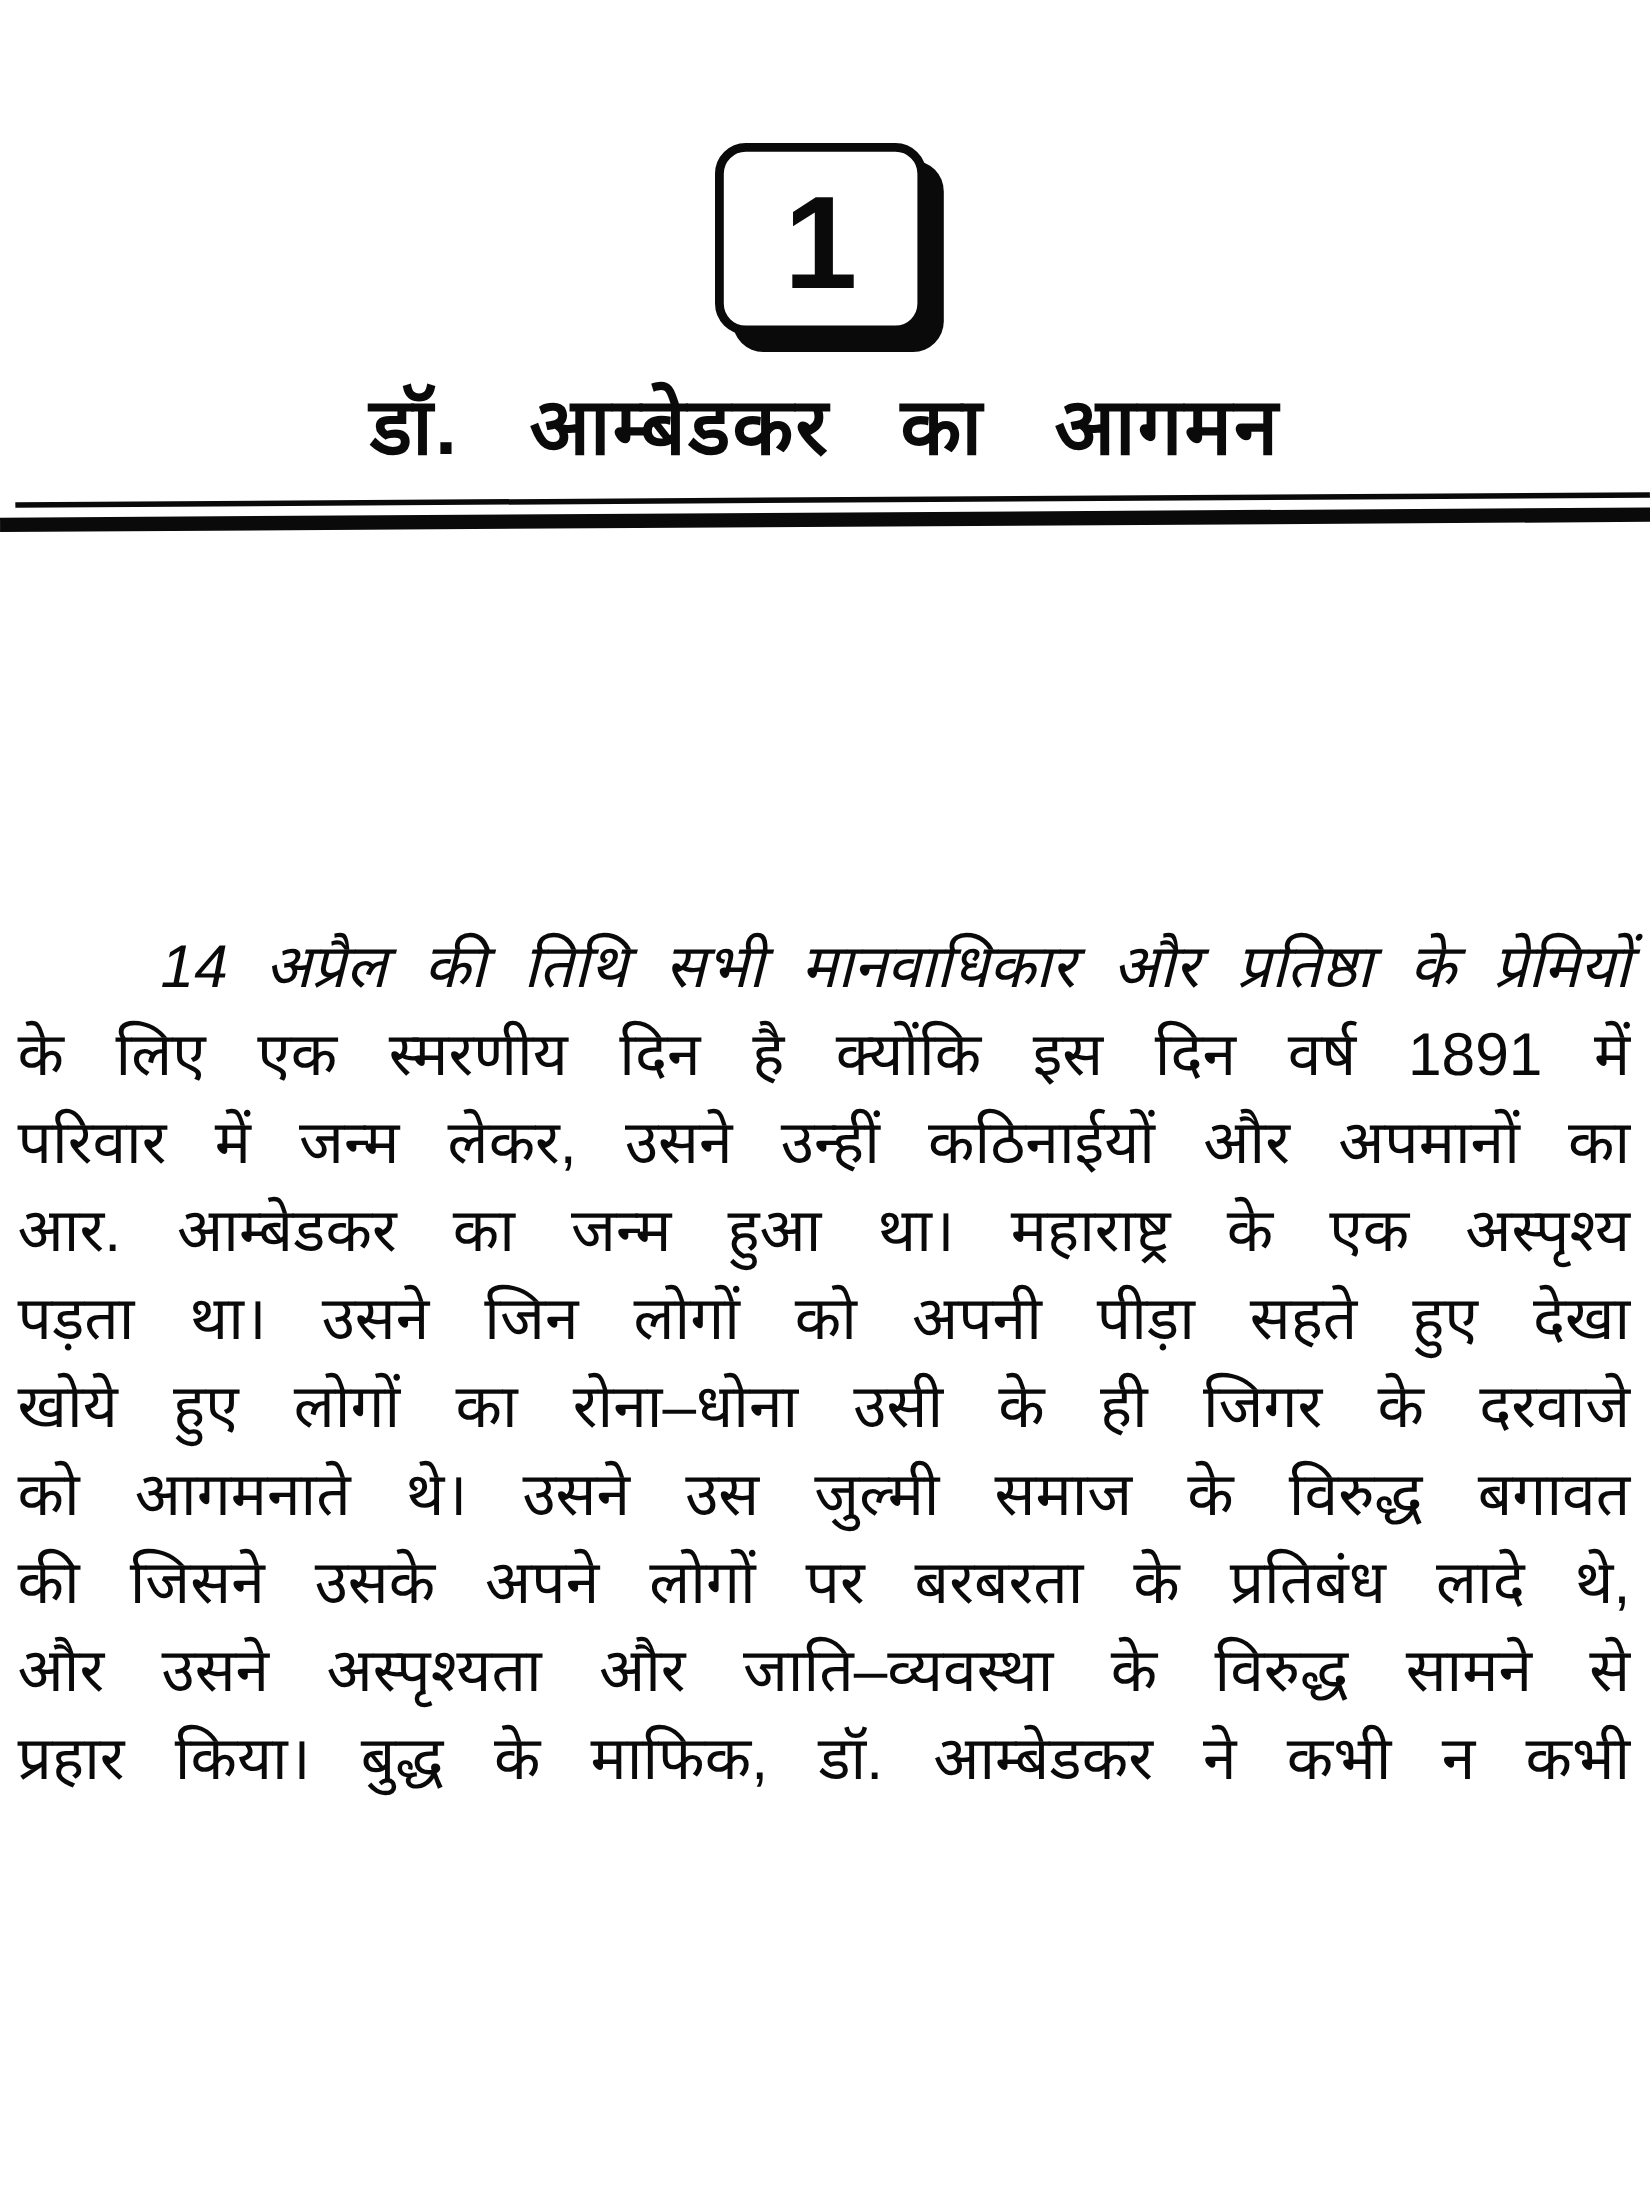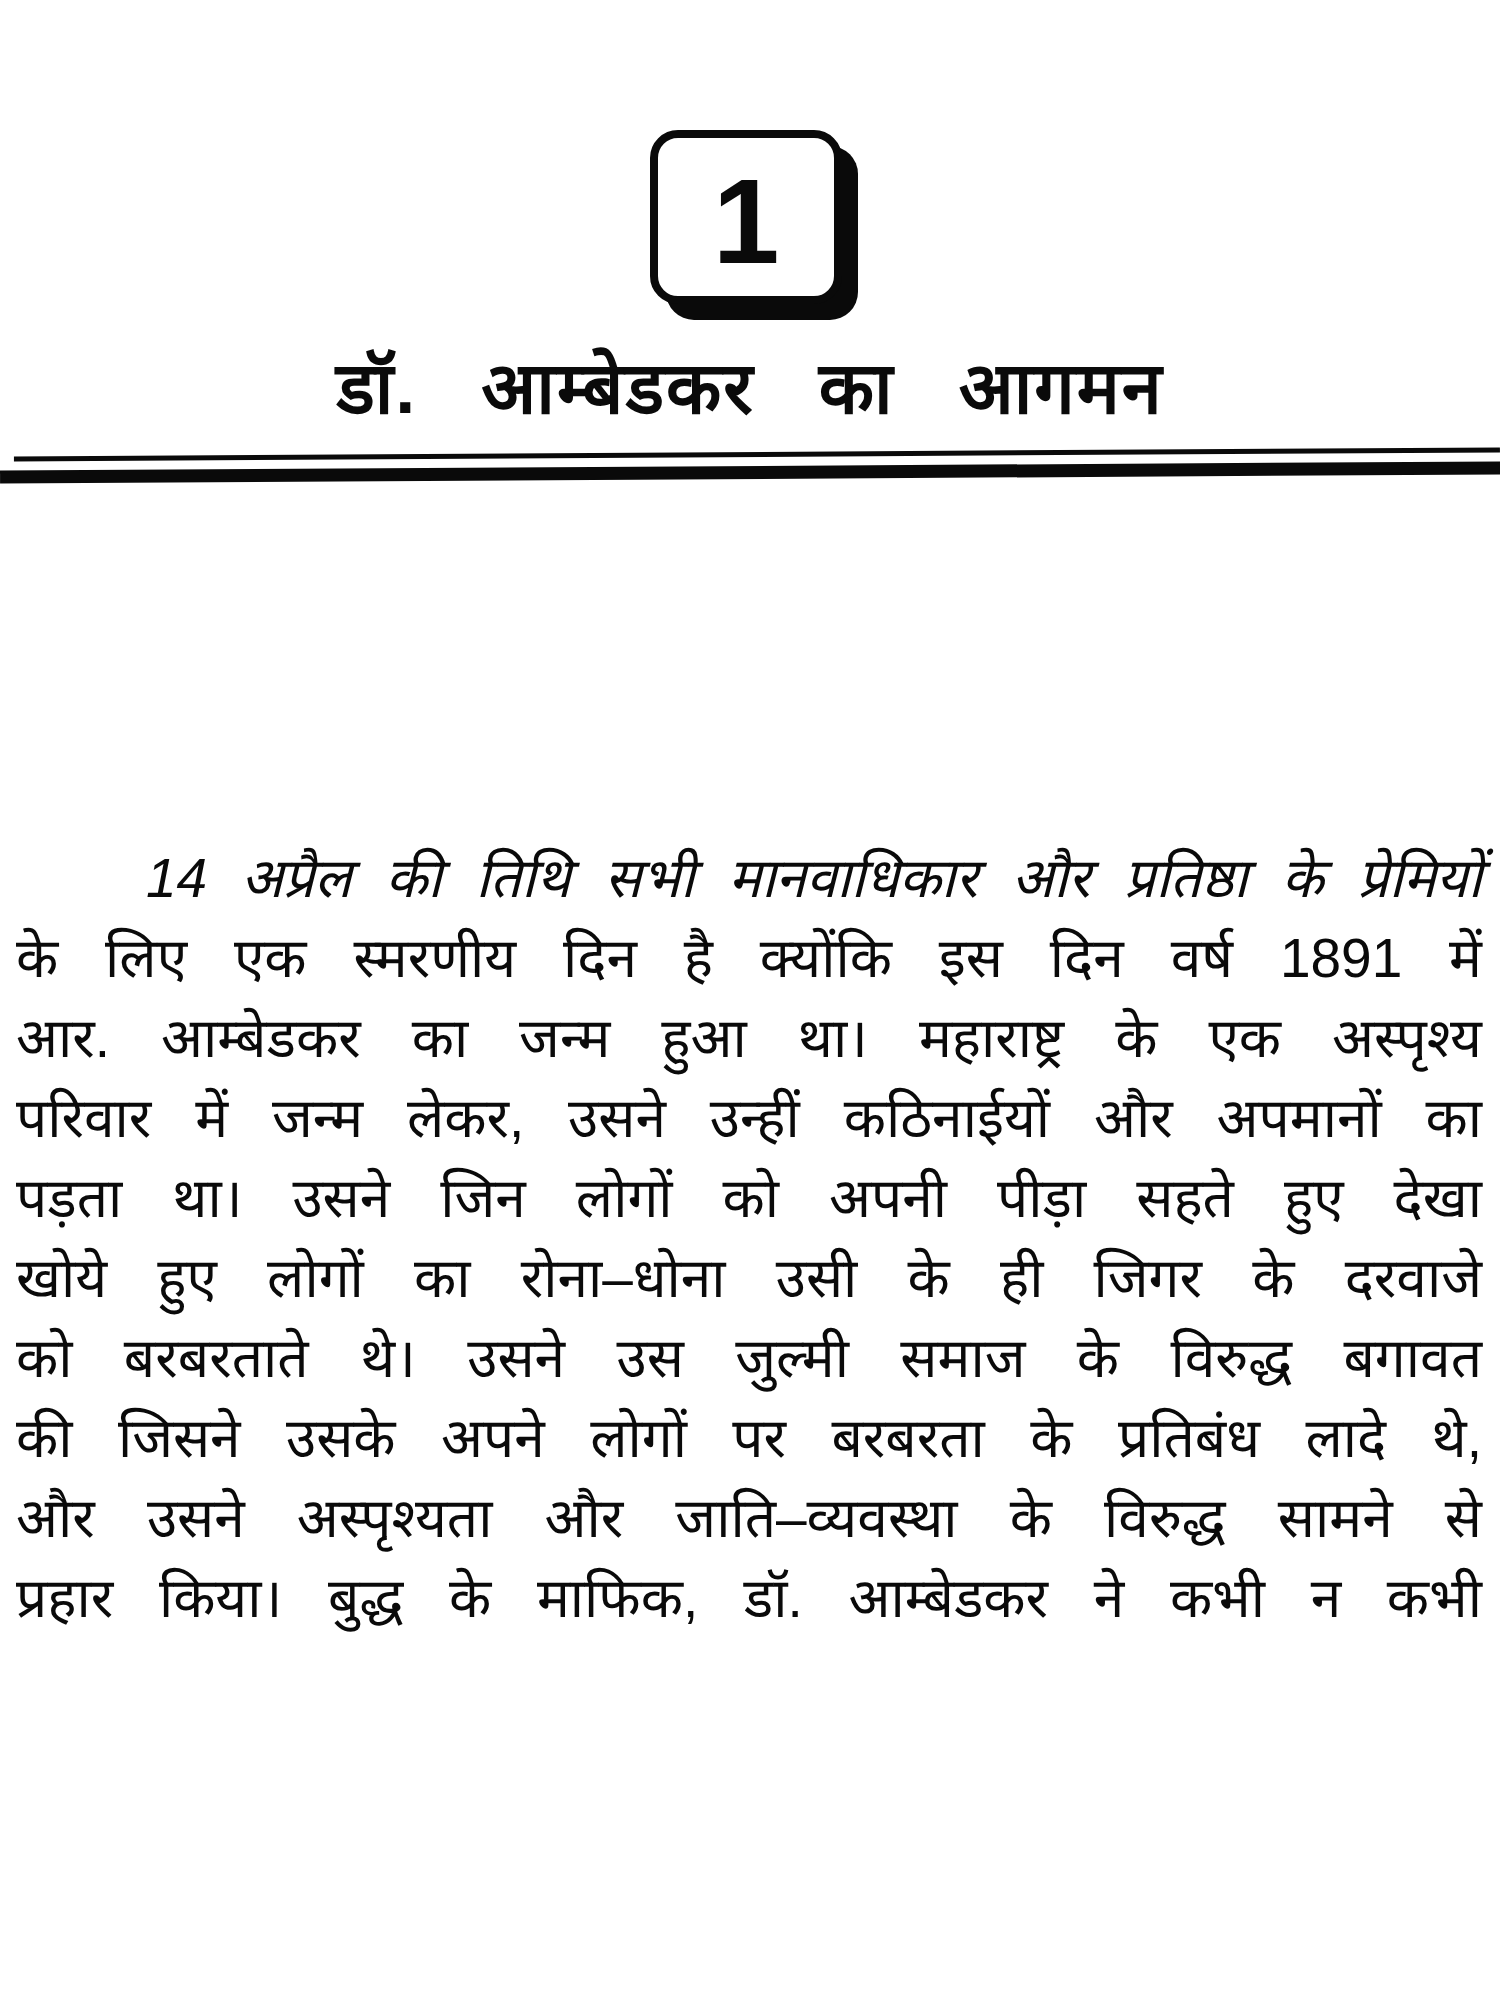--- a/index.html
+++ b/index.html
@@ -95,23 +95,23 @@
   <h1 class="chapter-title">डॉ. आम्बेडकर का आगमन</h1>
 
   <div class="title-rules">
     <div class="rule-thin"></div>
     <div class="rule-thick"></div>
   </div>
 
   <div class="body-text">
       <div class="body-line">14 अप्रैल की तिथि सभी मानवाधिकार और प्रतिष्ठा के प्रेमियों</div>
       <div class="body-line">के लिए एक स्मरणीय दिन है क्योंकि इस दिन वर्ष 1891 में</div>
+      <div class="body-line">परिवार में जन्म लेकर, उसने उन्हीं कठिनाईयों और अपमानों का</div>
       <div class="body-line">आर. आम्बेडकर का जन्म हुआ था। महाराष्ट्र के एक अस्पृश्य</div>
-      <div class="body-line">परिवार में जन्म लेकर, उसने उन्हीं कठिनाईयों और अपमानों का</div>
       <div class="body-line">पड़ता था। उसने जिन लोगों को अपनी पीड़ा सहते हुए देखा</div>
       <div class="body-line">खोये हुए लोगों का रोना–धोना उसी के ही जिगर के दरवाजे</div>
-      <div class="body-line">को बरबरताते थे। उसने उस जुल्मी समाज के विरुद्ध बगावत</div>
+      <div class="body-line">को आगमनाते थे। उसने उस जुल्मी समाज के विरुद्ध बगावत</div>
       <div class="body-line">की जिसने उसके अपने लोगों पर बरबरता के प्रतिबंध लादे थे,</div>
       <div class="body-line">और उसने अस्पृश्यता और जाति–व्यवस्था के विरुद्ध सामने से</div>
       <div class="body-line">प्रहार किया। बुद्ध के माफिक, डॉ. आम्बेडकर ने कभी न कभी</div>
     </div>
 
 </div>
 
 </body></html>

